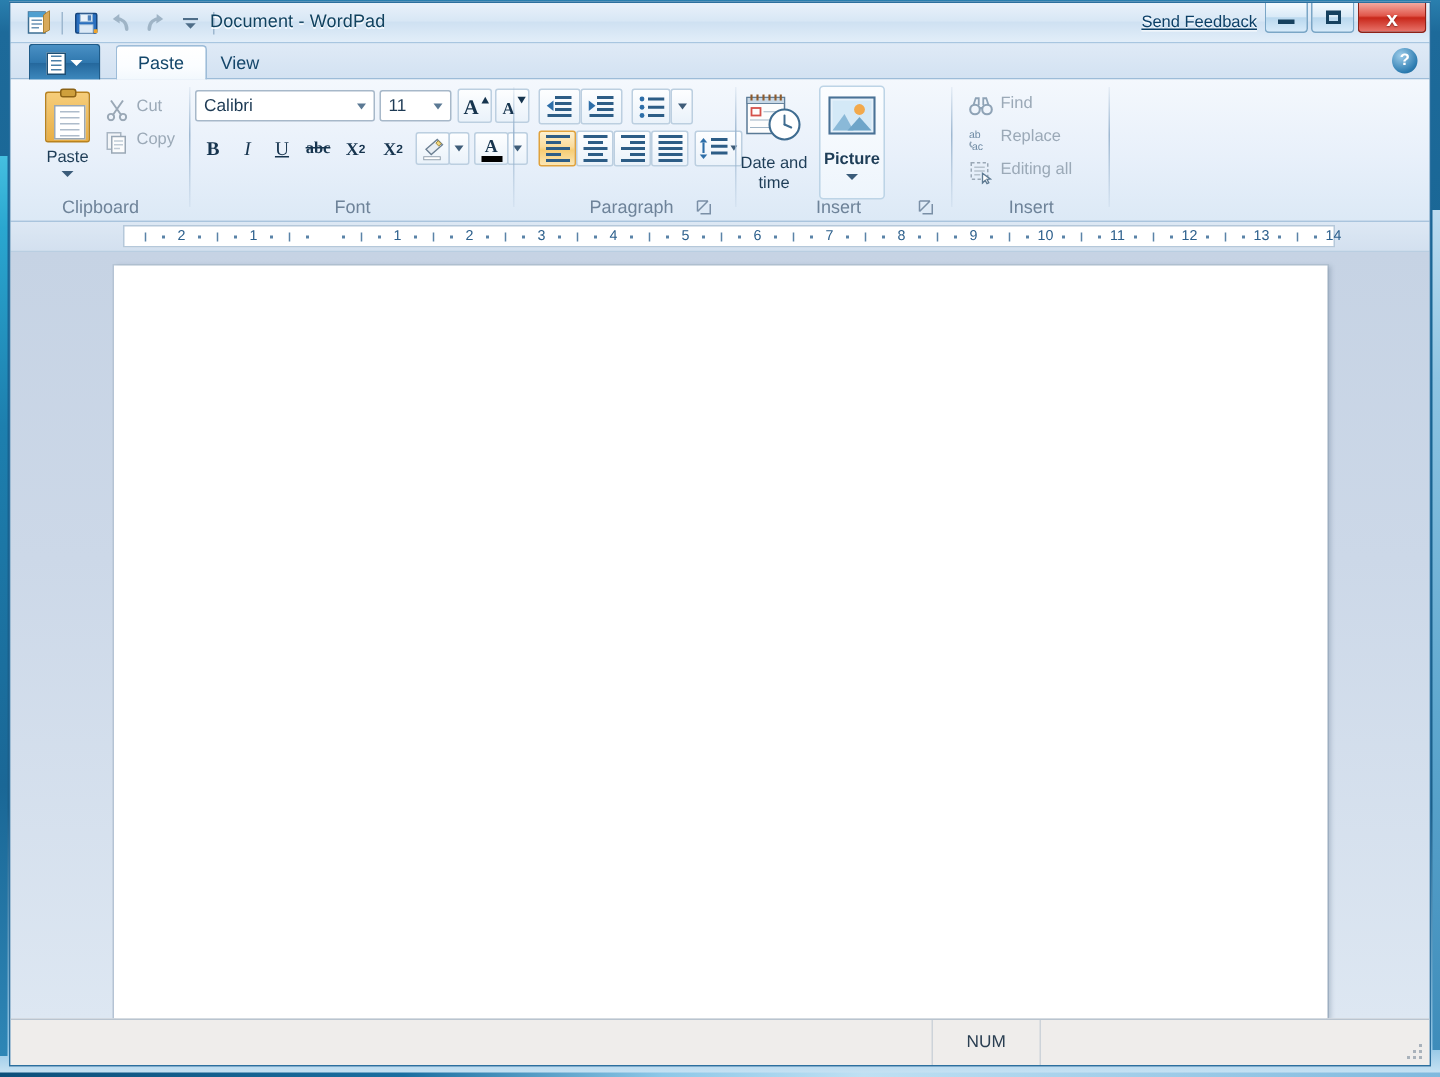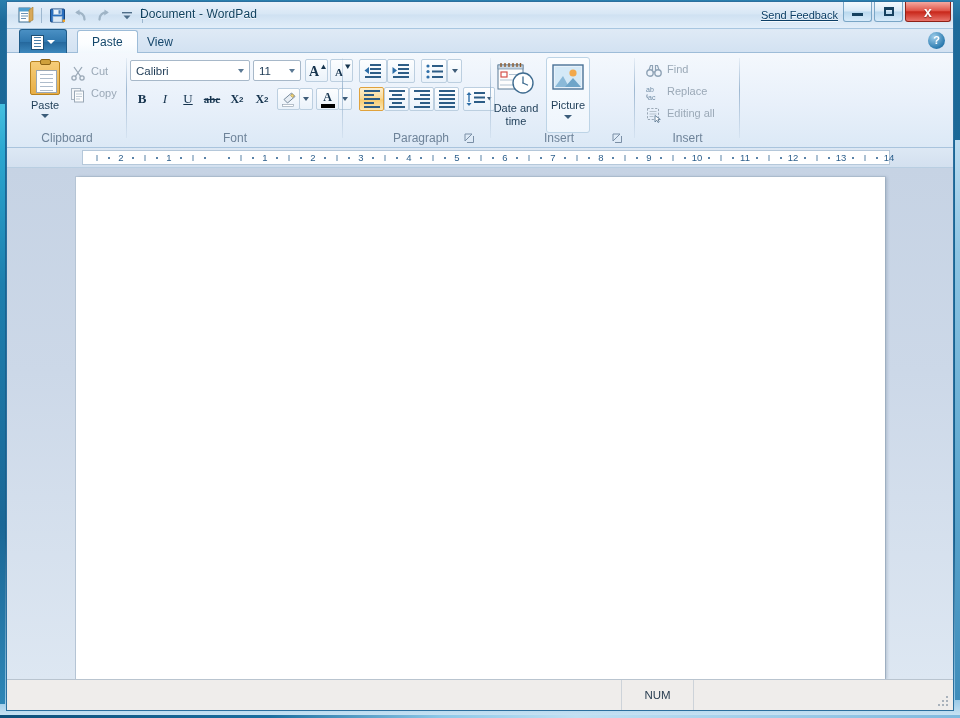--- a/index.html
+++ b/index.html
@@ -261,20 +261,21 @@
   
   .big-btn {
     position: absolute;
     display: flex; flex-direction: column; align-items: center;
     font-size: 11px; color: #1e3d57; text-align: center;
     border-radius: 3px; line-height: 13px;
   }
   .big-btn.framed {
     border: 1px solid #bdd4e6;
     background: linear-gradient(to bottom, #fbfdff, #eef5fc);
+    font-weight: bold;
   }
 
   
   #ruler-area {
     position: relative; height: 20px;
     background: linear-gradient(to bottom, #dde8f4, #d3e0ef);
     border-bottom: 1px solid #b9cee1;
   }
   #ruler {
     position: absolute; left: 75px; top: 2px;

